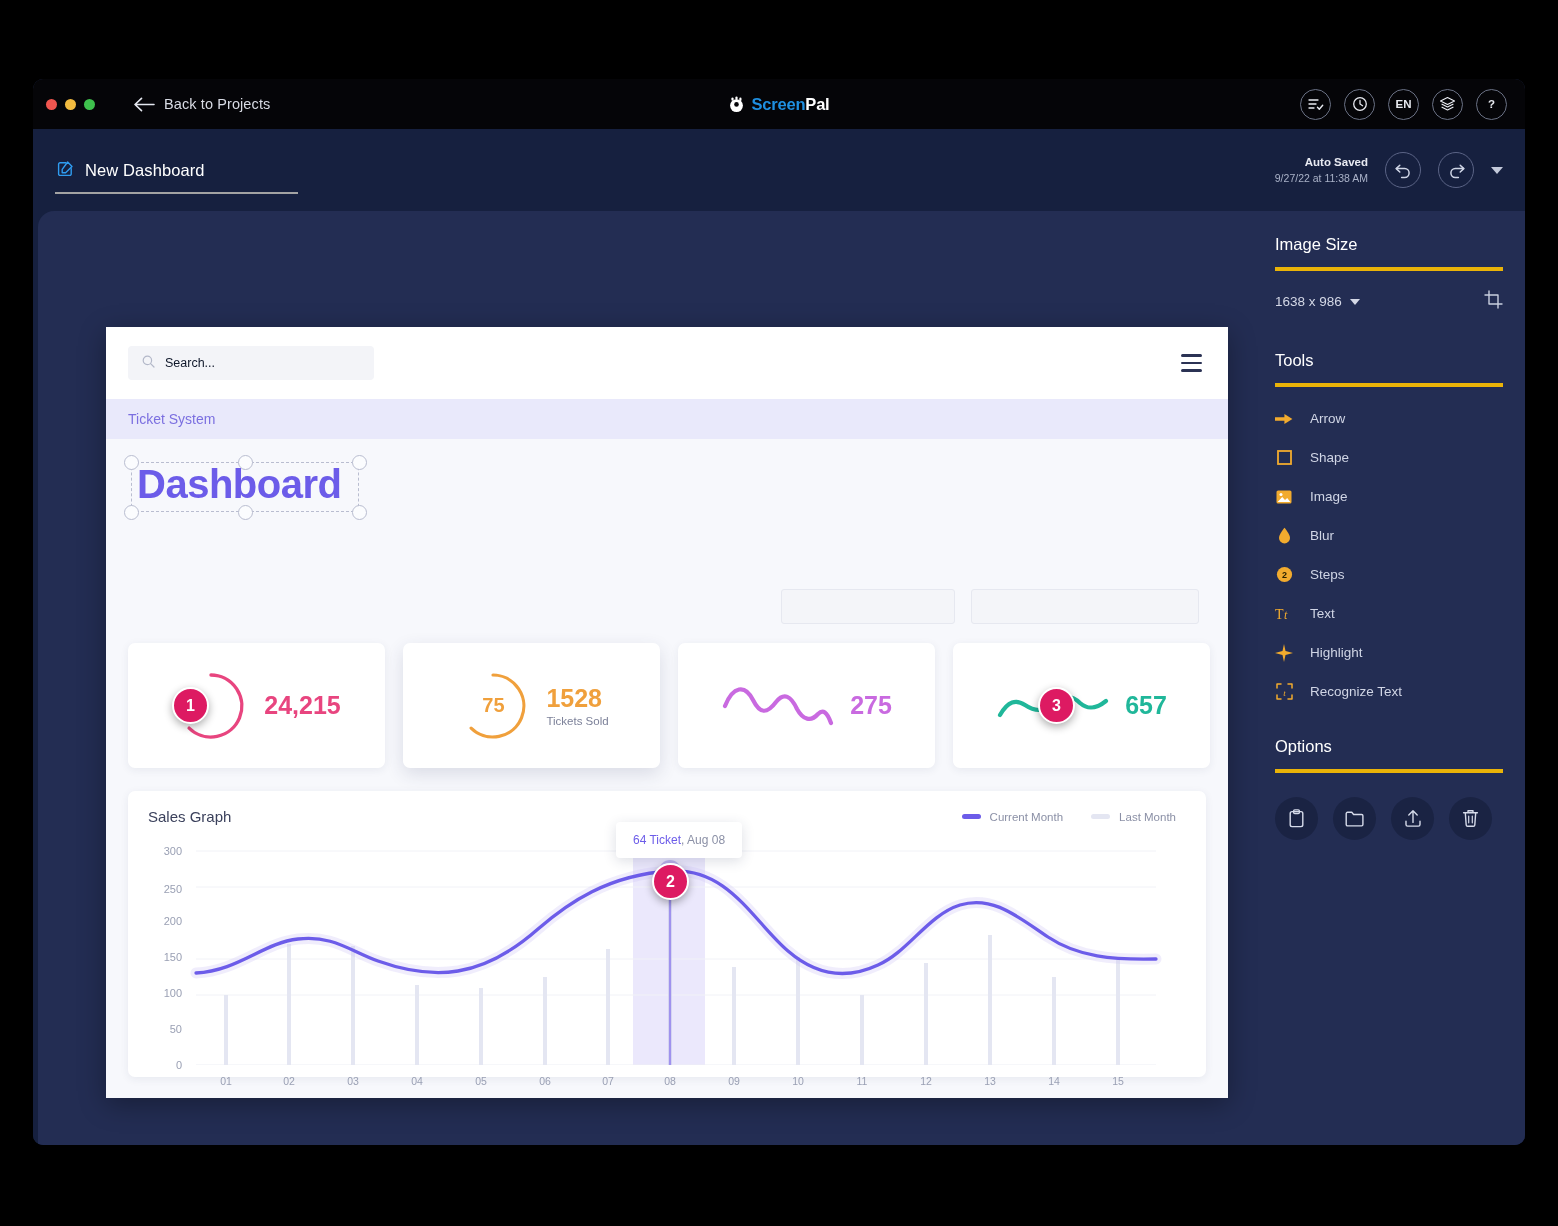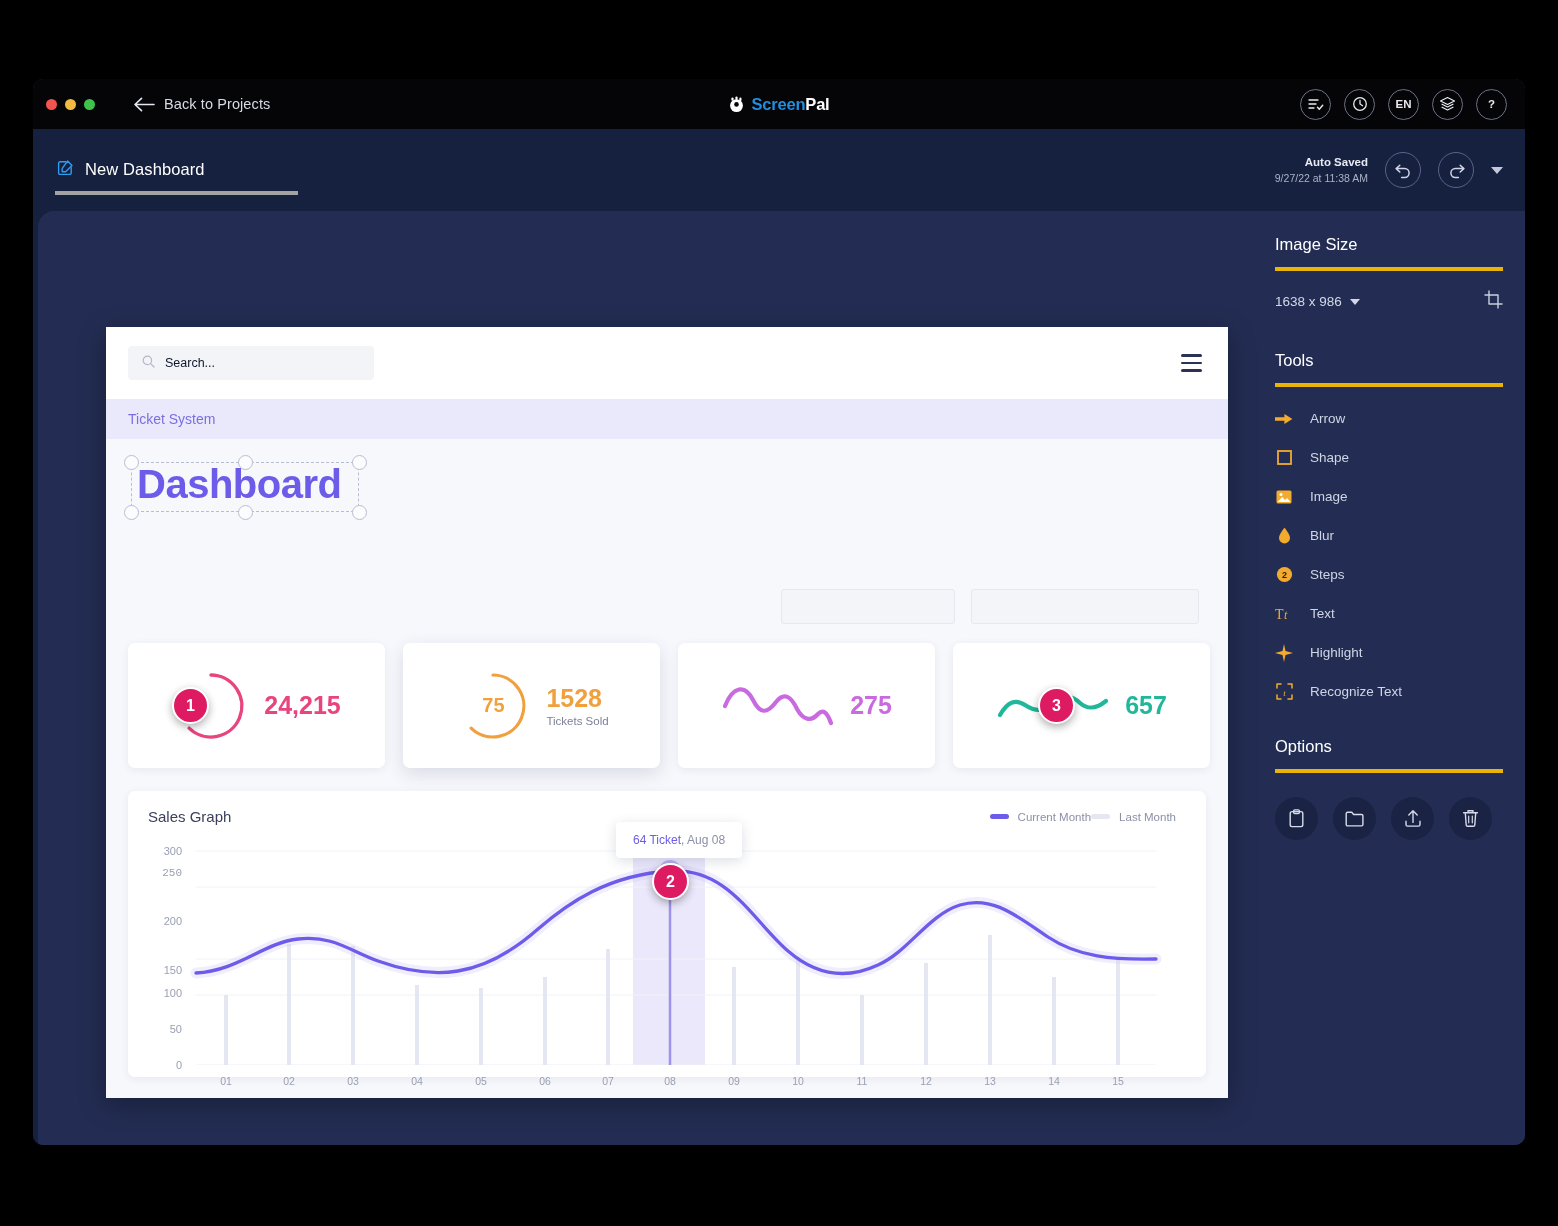--- a/index.html
+++ b/index.html
@@ -70,21 +70,21 @@
   #subheader {
     position: relative;
     height: 82px;
     background: #16203f;
     display: flex; align-items: center;
   }
   #doc-title-wrap {
     margin-left: 22px;
     display: flex; align-items: center; gap: 11px;
     padding-bottom: 11px;
-    border-bottom: 4px solid #a3a3a3;
+    border-bottom: 2px solid #a3a3a3;
     width: 243px;
     padding-left: 2px;
     margin-top: 14px;
   }
   #doc-title {
     color: #ffffff; font-size: 16.5px; letter-spacing: .1px;
   }
   #save-block {
     margin-left: auto; margin-right: 22px;
     display: flex; align-items: center; gap: 17px;
@@ -233,21 +233,21 @@
     position: absolute; left: 22px; top: 352px;
     width: 1078px; height: 286px;
     background: #fff; border-radius: 7px;
     box-shadow: 0 2px 9px rgba(40,50,90,0.08);
   }
   #graph-head {
     display: flex; align-items: center;
     padding: 17px 30px 0 20px;
   }
   #graph-title { color: #3b415c; font-size: 15px; }
-  #legend { margin-left: auto; display: flex; align-items: center; }
+  #legend { margin-left: auto; display: flex; gap: 28px; align-items: center; }
   .leg { display: flex; align-items: center; gap: 9px; }
   .leg-swatch { width: 19px; height: 5px; border-radius: 3px; }
   .leg-label { font-size: 11.5px; color: #8b90a6; }
 
   #plot { position: relative; width: 1078px; height: 240px; }
   .ylab {
     position: absolute; right: 0; font-size: 11px; color: #9aa0b4;
     text-align: right; width: 40px;
   }
   .xlab {
@@ -485,23 +485,23 @@
                 <span class="leg">
                   <span class="leg-swatch" style="background:#e4e6f2;"></span>
                   <span class="leg-label">Last Month</span>
                 </span>
               </div>
             </div>
 
             <div id="plot">
 
               <div class="ylab" style="left:14px; top:20px;">300</div>
-              <div class="ylab" style="left:14px; top:42px;font-family:Liberation Mono, monospace;">250</div>
+              <div class="ylab" style="left:14px; top:58px;">250</div>
               <div class="ylab" style="left:14px; top:90px;">200</div>
-              <div class="ylab" style="left:14px; top:126px;margin-top:13px;">150</div>
+              <div class="ylab" style="left:14px; top:126px;">150</div>
               <div class="ylab" style="left:14px; top:162px;">100</div>
               <div class="ylab" style="left:14px; top:198px;">50</div>
               <div class="ylab" style="left:14px; top:234px;">0</div>
 
               <div style="position:absolute;left:505px;top:22px;width:72px;height:218px;background:#e7e4fb;opacity:.85;"></div>
 
               <svg width="1078" height="240" viewBox="0 0 1078 240" style="position:absolute;left:0;top:0;">
 
                 <line x1="68" y1="26" x2="1028" y2="26" stroke="#f1f2f7" stroke-width="1"></line>
                 <line x1="68" y1="62" x2="1028" y2="62" stroke="#f1f2f7" stroke-width="1"></line>

